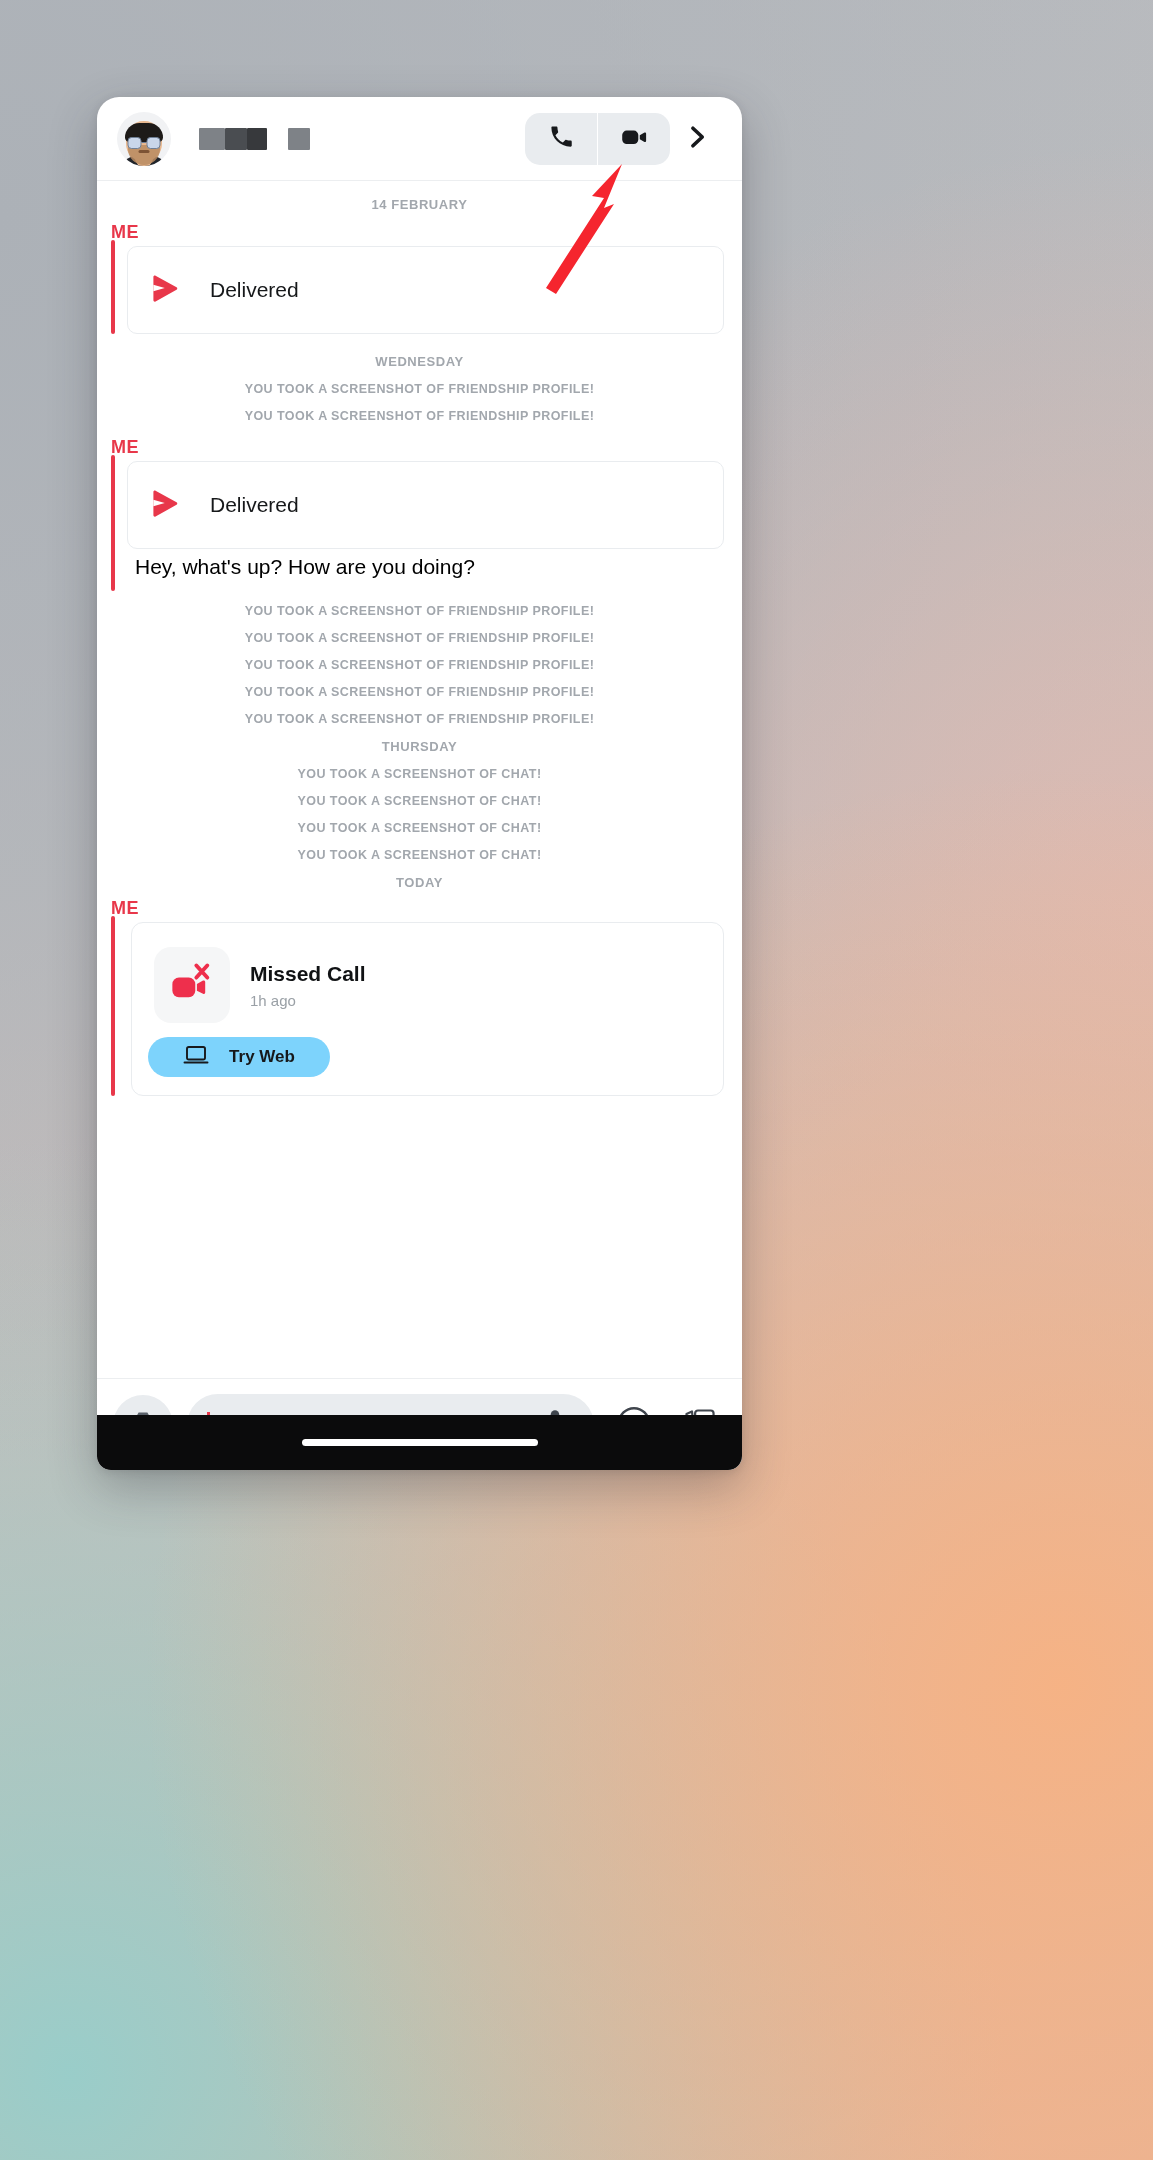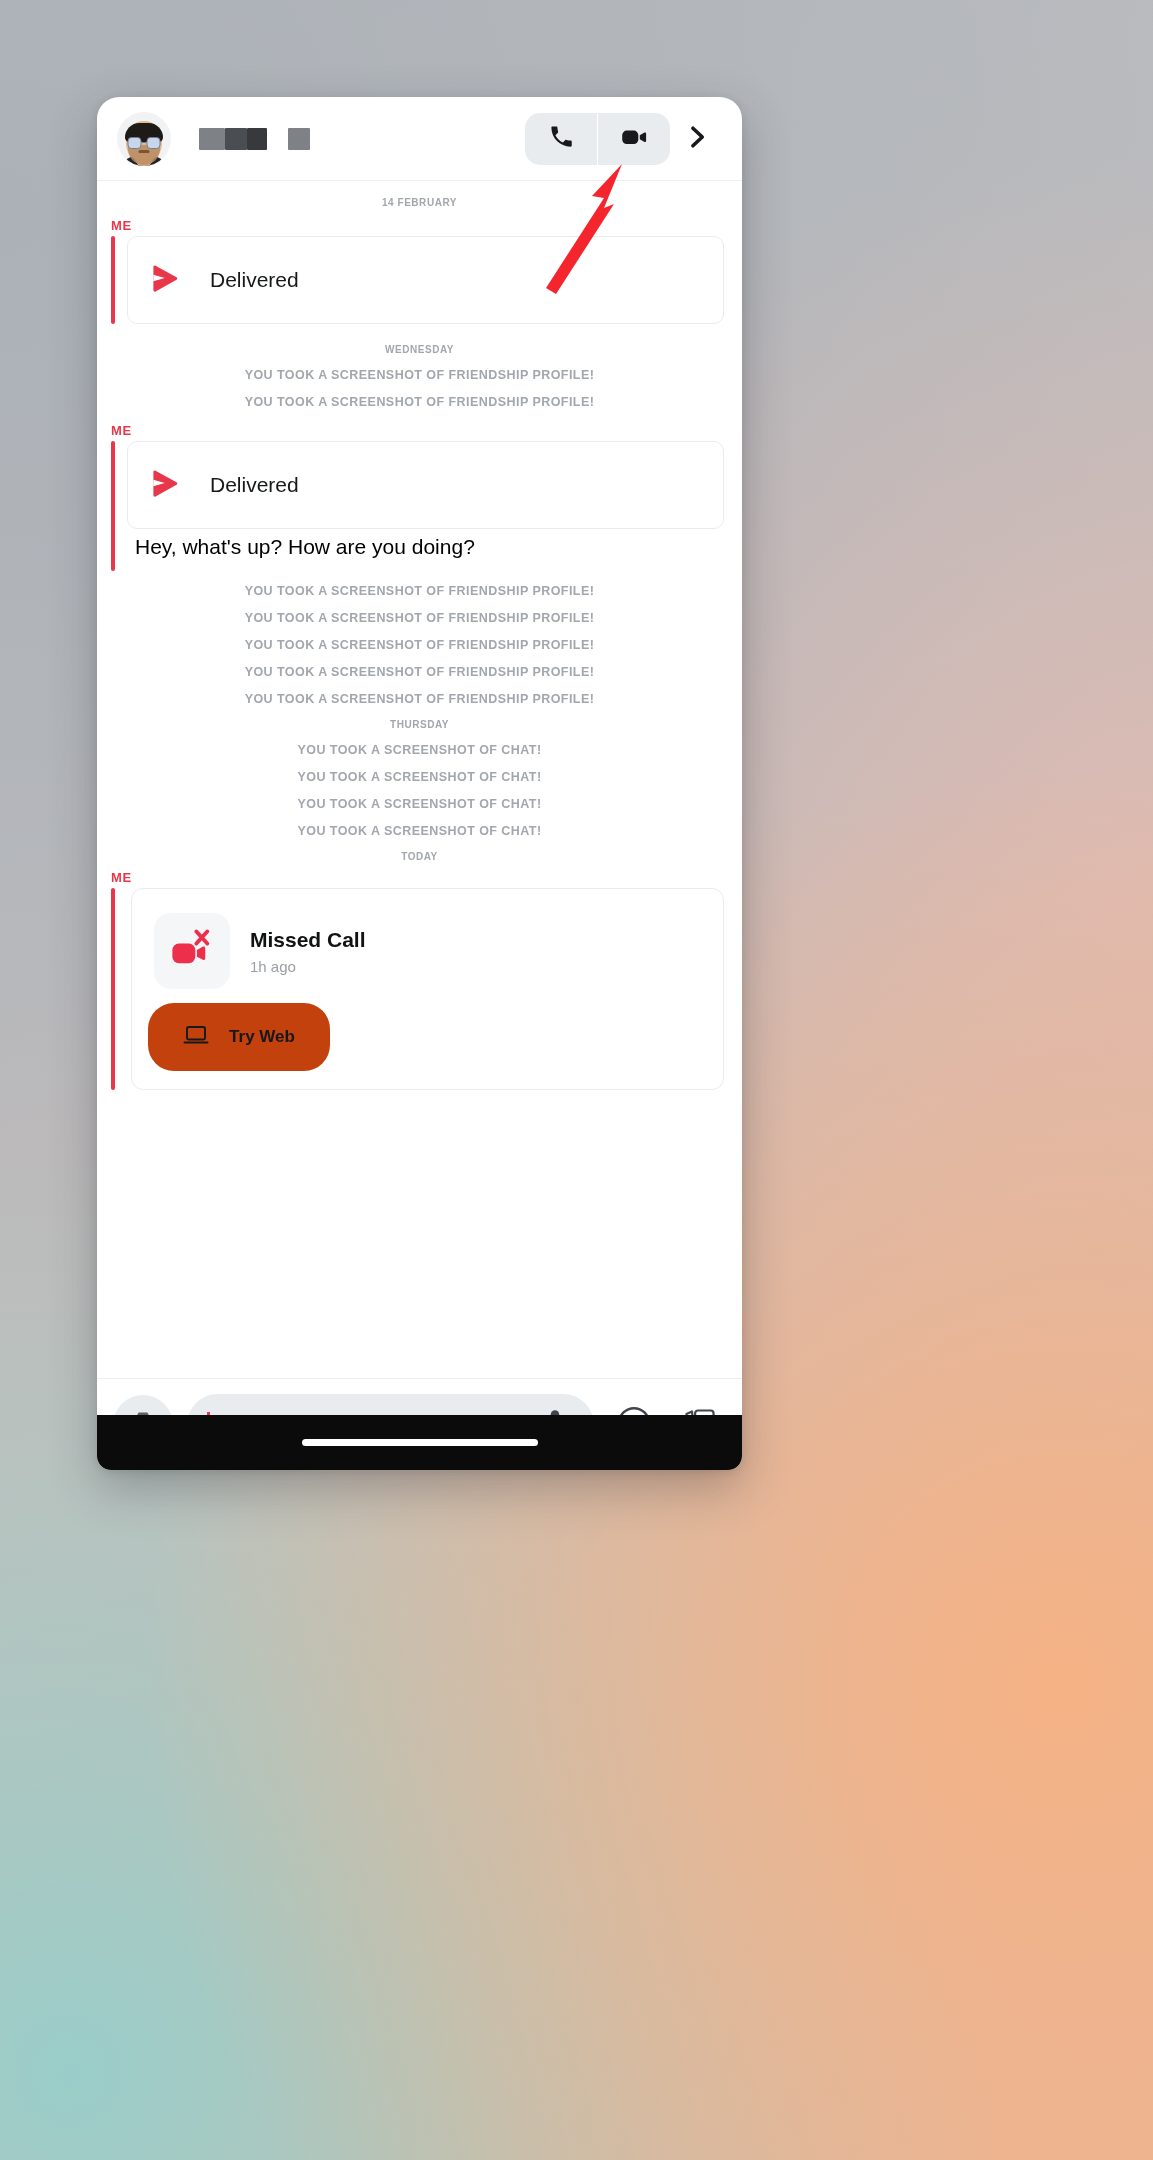--- a/index.html
+++ b/index.html
@@ -59,46 +59,46 @@
   .r4{width:22px;background:#7e8287;}
 
   .hdr-actions{display:flex;align-items:center;gap:0;flex:0 0 auto;}
   .pillgrp{display:flex;background:#e9ecef;border-radius:15px;overflow:hidden;}
   .pillbtn{width:72px;height:52px;display:flex;align-items:center;justify-content:center;}
   .pillbtn + .pillbtn{border-left:1.5px solid #ffffff;}
   .chev{width:54px;height:52px;display:flex;align-items:center;justify-content:center;}
 
   
   .chat{flex:1 1 auto;overflow:hidden;position:relative;padding-top:6px;}
-  .daydiv{text-align:center;color:#a2a7ad;font-size:10px;letter-spacing:.55px;
+  .daydiv{text-align:center;color:#a2a7ad;font-size:13px;letter-spacing:.55px;
           font-weight:700;margin:10px 0 4px;text-transform:uppercase;}
   .sysline{text-align:center;color:#a2a7ad;font-size:12.5px;letter-spacing:.45px;
            font-weight:700;margin:13px 0;text-transform:uppercase;}
 
   .msgblock{position:relative;padding-left:22px;margin-top:10px;}
-  .melabel{color:#e8374a;font-weight:700;font-size:13px;letter-spacing:.6px;
+  .melabel{color:#e8374a;font-weight:700;font-size:18px;letter-spacing:.6px;
            margin-left:-8px;margin-bottom:3px;}
   .rail{position:absolute;left:14px;top:18px;bottom:0;width:3.5px;background:#e8374a;border-radius:2px;}
 
   .card{margin-left:8px;margin-right:18px;border:1px solid #e9ecef;border-radius:10px;
         background:#fff;padding:26px 22px;display:flex;align-items:center;gap:26px;text-align:center;}
   .card .lbl{font-size:21px;color:#16181a;font-weight:400;}
 
   .plaintext{margin-left:16px;font-size:21px;color:#000000;padding:6px 0 12px;}
 
   
   .mcard{margin-left:12px;margin-right:18px;border:1px solid #e9ecef;border-radius:12px;
          background:#fff;padding:16px 16px 18px;}
   .mtop{display:flex;align-items:center;gap:20px;padding:8px 6px 14px;}
   .mthumb{width:76px;height:76px;border-radius:17px;background:#f5f6f7;
           display:flex;align-items:center;justify-content:center;position:relative;flex:0 0 76px;}
   .mtitle{font-size:21px;font-weight:700;color:#101214;line-height:1.25;}
   .msub{font-size:15px;color:#9aa0a6;margin-top:4px;}
   .mbtns{display:flex;gap:14px;}
-  .btn{background:#c2410c;border-radius:26px;height:68px;display:flex;align-items:center;
+  .btn{background:#7dd3fc;border-radius:26px;height:40px;display:flex;align-items:center;
        justify-content:center;gap:20px;font-size:17px;color:#16181a;font-weight:700;}
   .btn-web{flex:0 0 182px;}
   .btn-call{flex:1 1 auto;}
 
   
   .composer{flex:0 0 92px;border-top:1px solid #eceef0;display:flex;align-items:center;
             padding:0 16px;gap:14px;box-sizing:border-box;background:#fff;}
   .camera{width:60px;height:60px;border-radius:50%;background:#e9ecef;
           display:flex;align-items:center;justify-content:center;flex:0 0 60px;}
   .inputbox{flex:1 1 auto;height:62px;background:#e9ecef;border-radius:31px;

